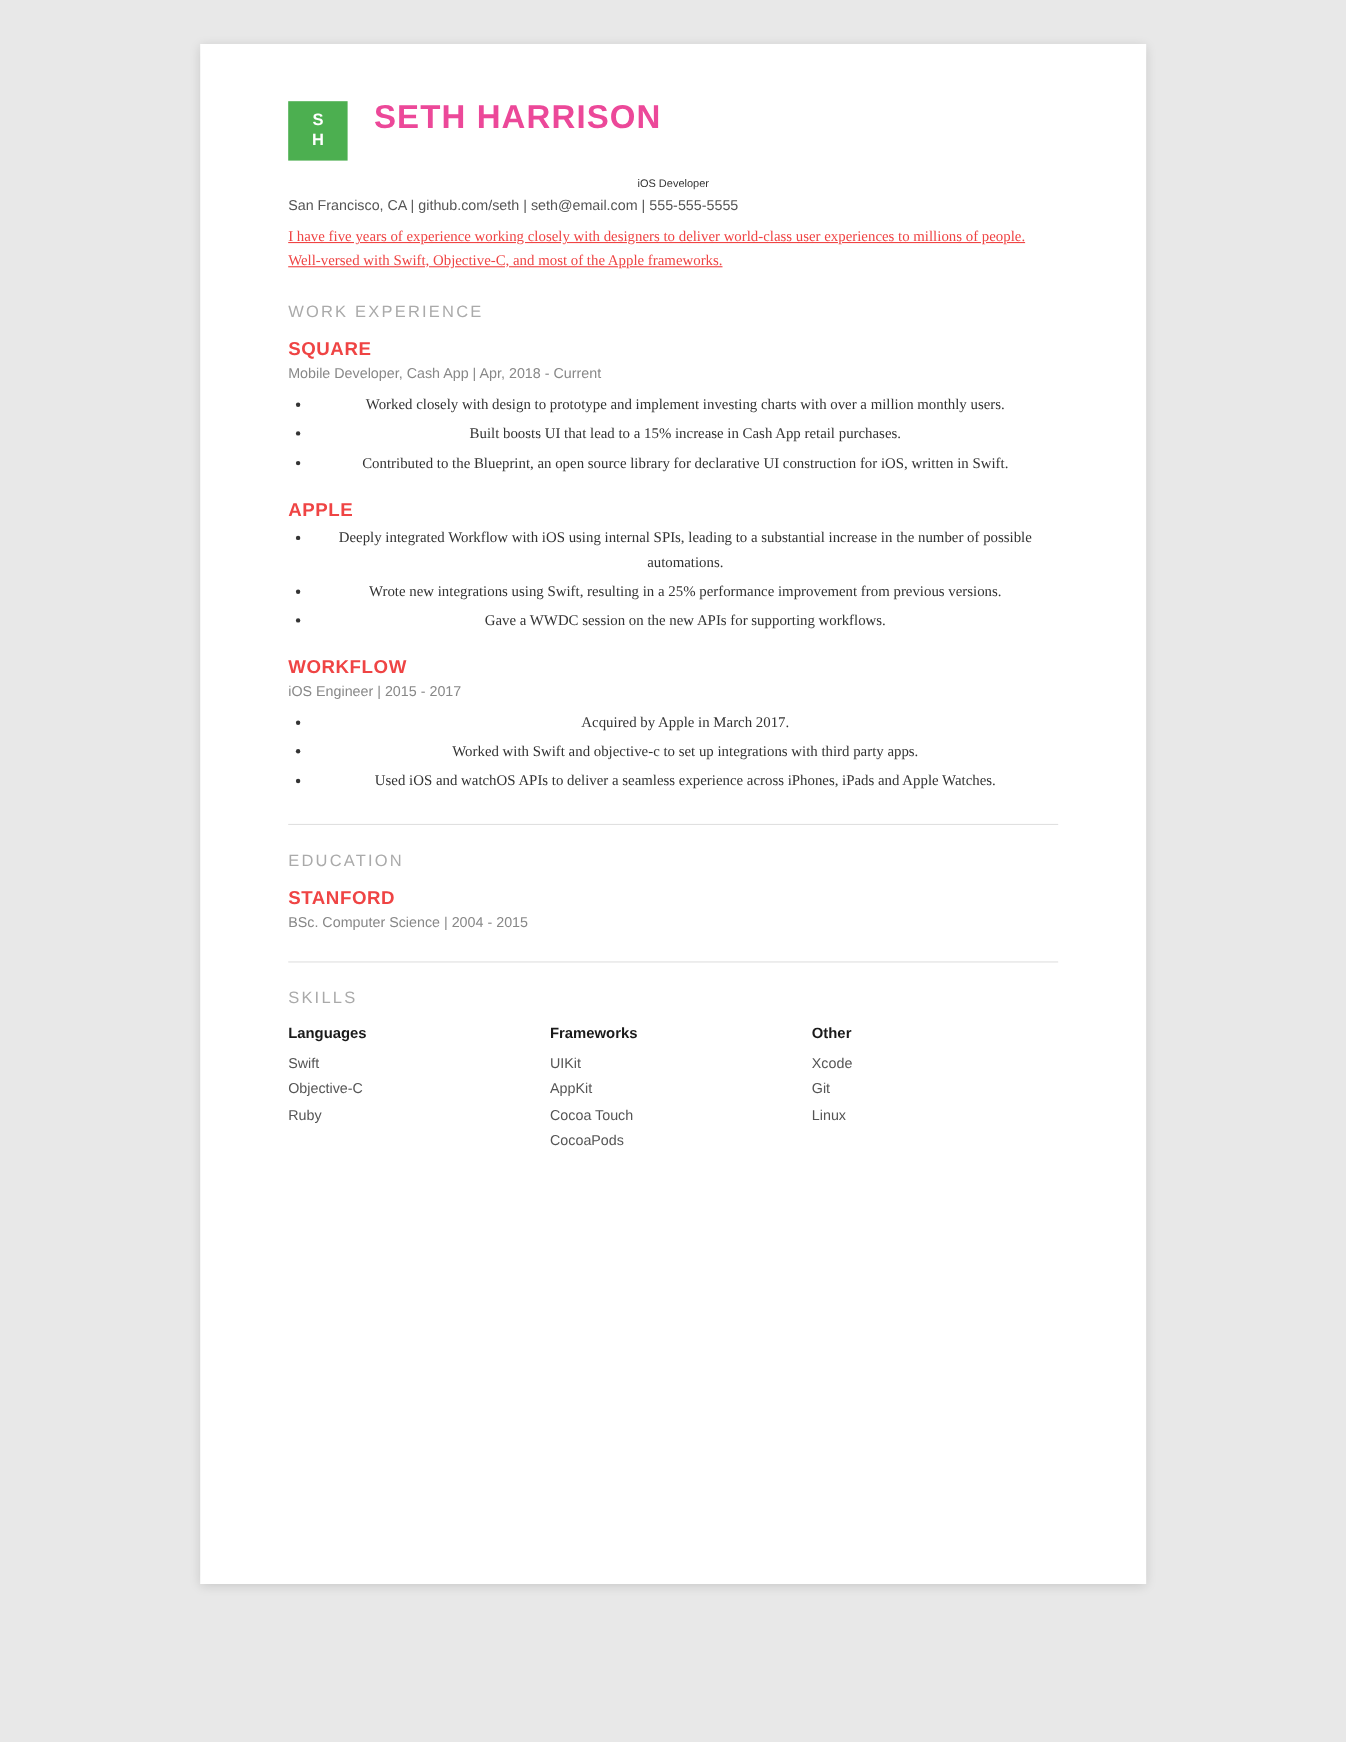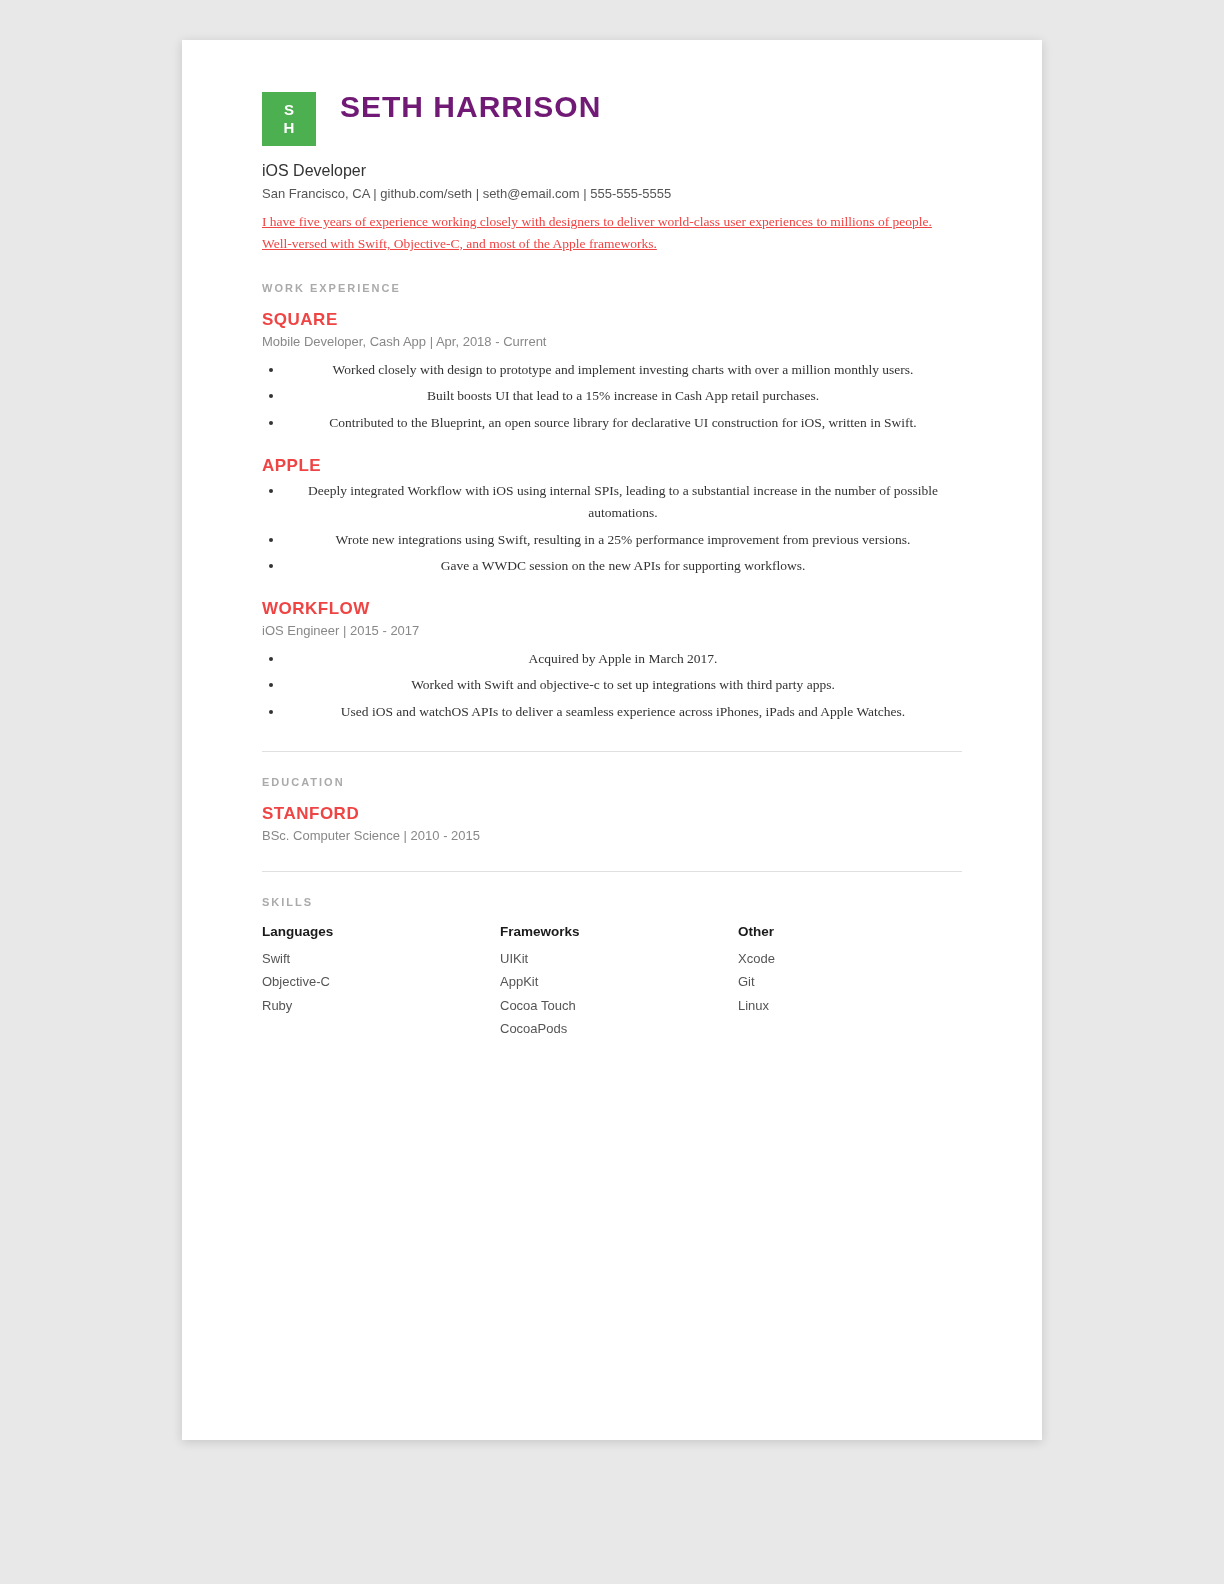--- a/index.html
+++ b/index.html
@@ -51,52 +51,53 @@
       font-family: Arial, sans-serif;
       font-size: 15px;
       font-weight: bold;
       line-height: 1.2;
     }
 
     .name {
       font-family: Arial, Helvetica, sans-serif;
       font-size: 30px;
       font-weight: 900;
-      color: #701a75;
+      color: #ec4899;
       letter-spacing: 1px;
     }
 
     .title {
       font-family: Arial, Helvetica, sans-serif;
-      font-size: 16px;
+      font-size: 10px;
       color: #333333;
       margin-top: 6px;
       margin-bottom: 6px;
+      text-align: center;
     }
 
     .contact {
       font-family: Arial, Helvetica, sans-serif;
       font-size: 13px;
       color: #555555;
       margin-bottom: 10px;
     }
 
     .summary {
       font-size: 13.5px;
       color: #ef4444;
       line-height: 1.6;
       margin-bottom: 28px;
       text-decoration: underline;
     }
 
     
     .section-label {
       font-family: Arial, Helvetica, sans-serif;
-      font-size: 11px;
-      font-weight: bold;
+      font-size: 15px;
+      font-weight: normal;
       color: #aaaaaa;
       letter-spacing: 2px;
       text-transform: uppercase;
       margin-bottom: 16px;
       margin-top: 8px;
     }
 
     .company-name {
       font-family: Arial, Helvetica, sans-serif;
       font-size: 17px;
@@ -208,21 +209,21 @@
       <li>Used iOS and watchOS APIs to deliver a seamless experience across iPhones, iPads and Apple Watches.</li>
     </ul>
   </div>
 
   <hr class="section-divider">
 
   <div class="section-label">EDUCATION</div>
 
   <div>
     <div class="company-name">STANFORD</div>
-    <div class="job-meta">BSc. Computer Science | 2010 - 2015</div>
+    <div class="job-meta">BSc. Computer Science | 2004 - 2015</div>
   </div>
 
   <hr class="section-divider">
 
   <div class="section-label">SKILLS</div>
 
   <div class="skills-grid">
 
     <div class="skills-col">
       <div class="skills-col-header">Languages</div>

